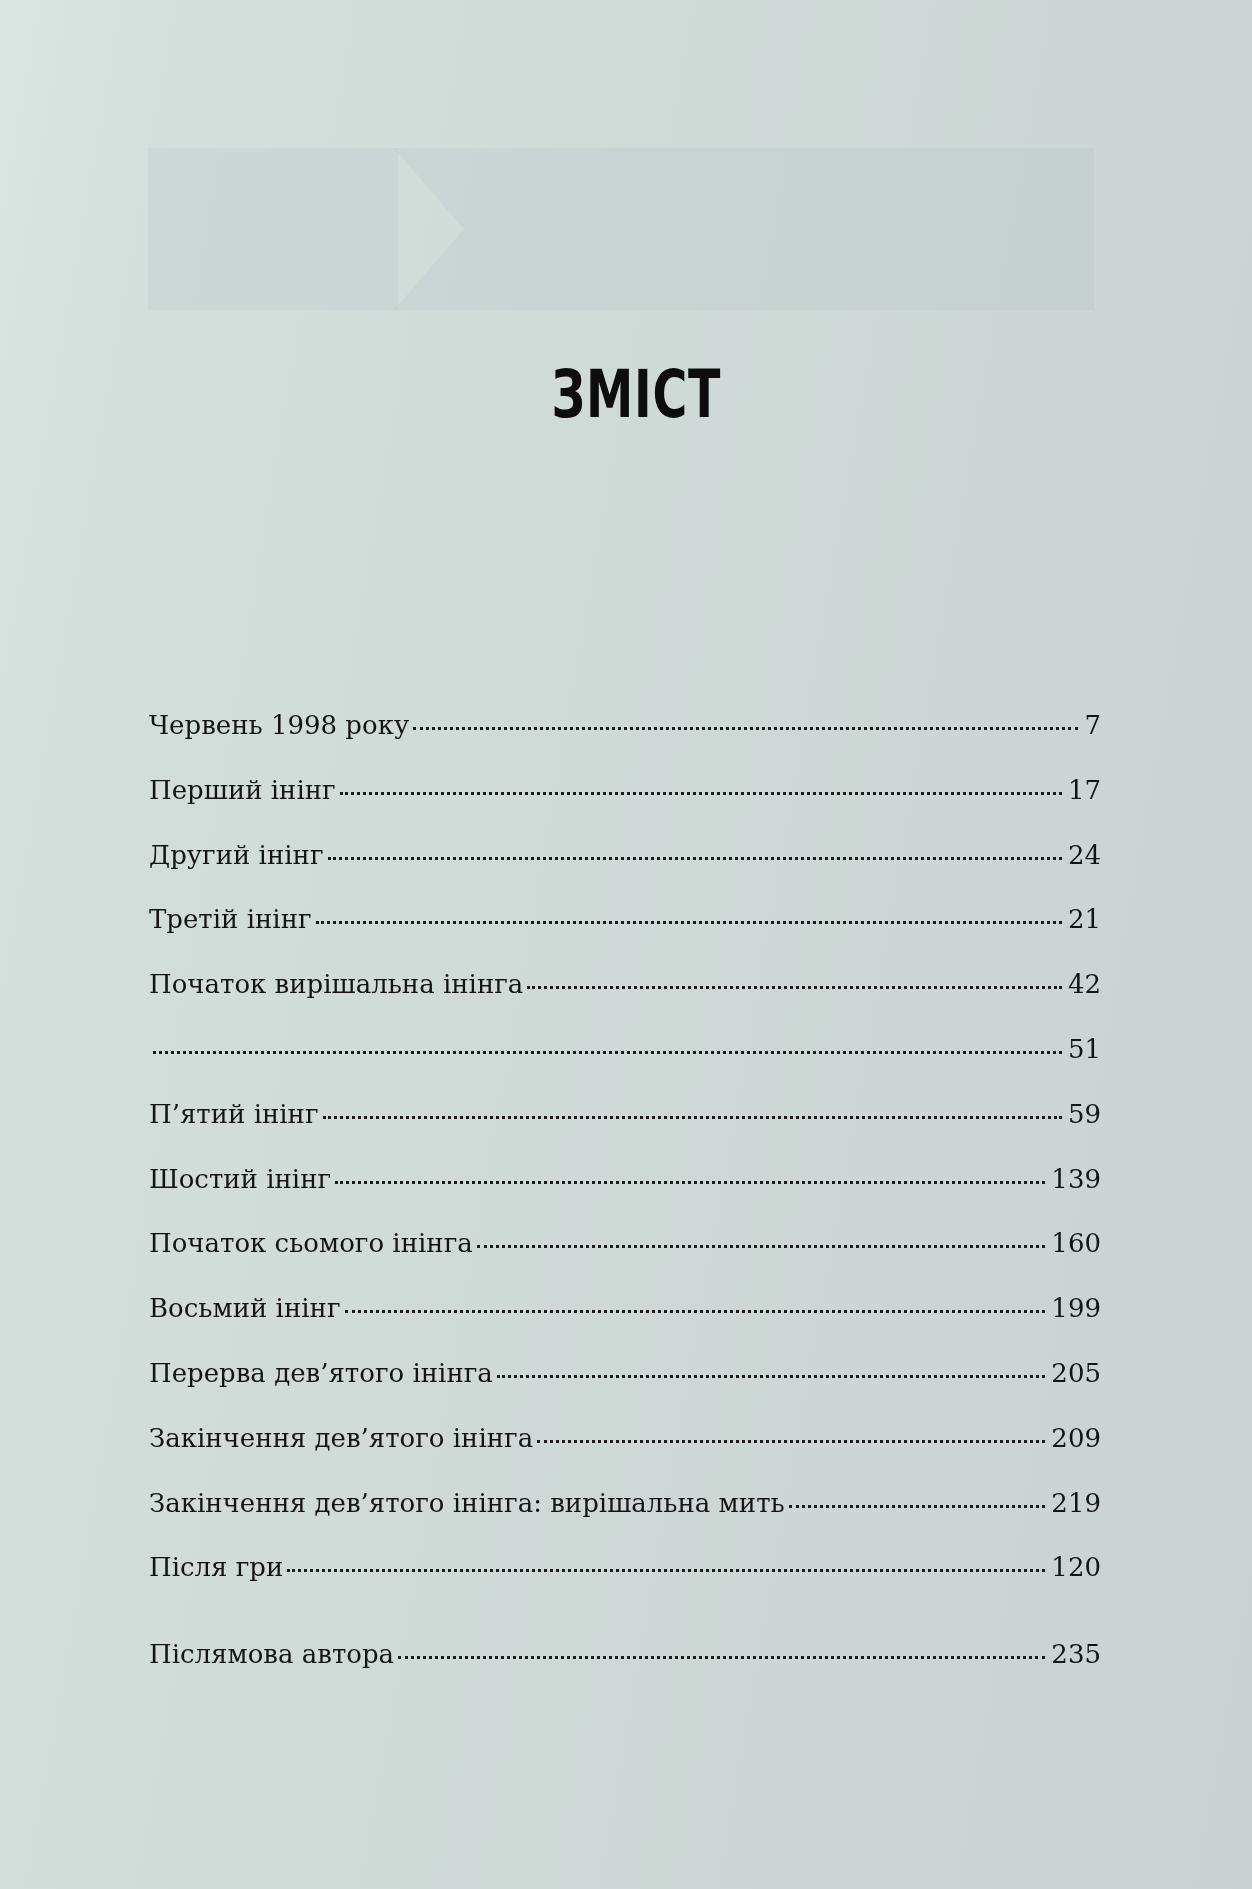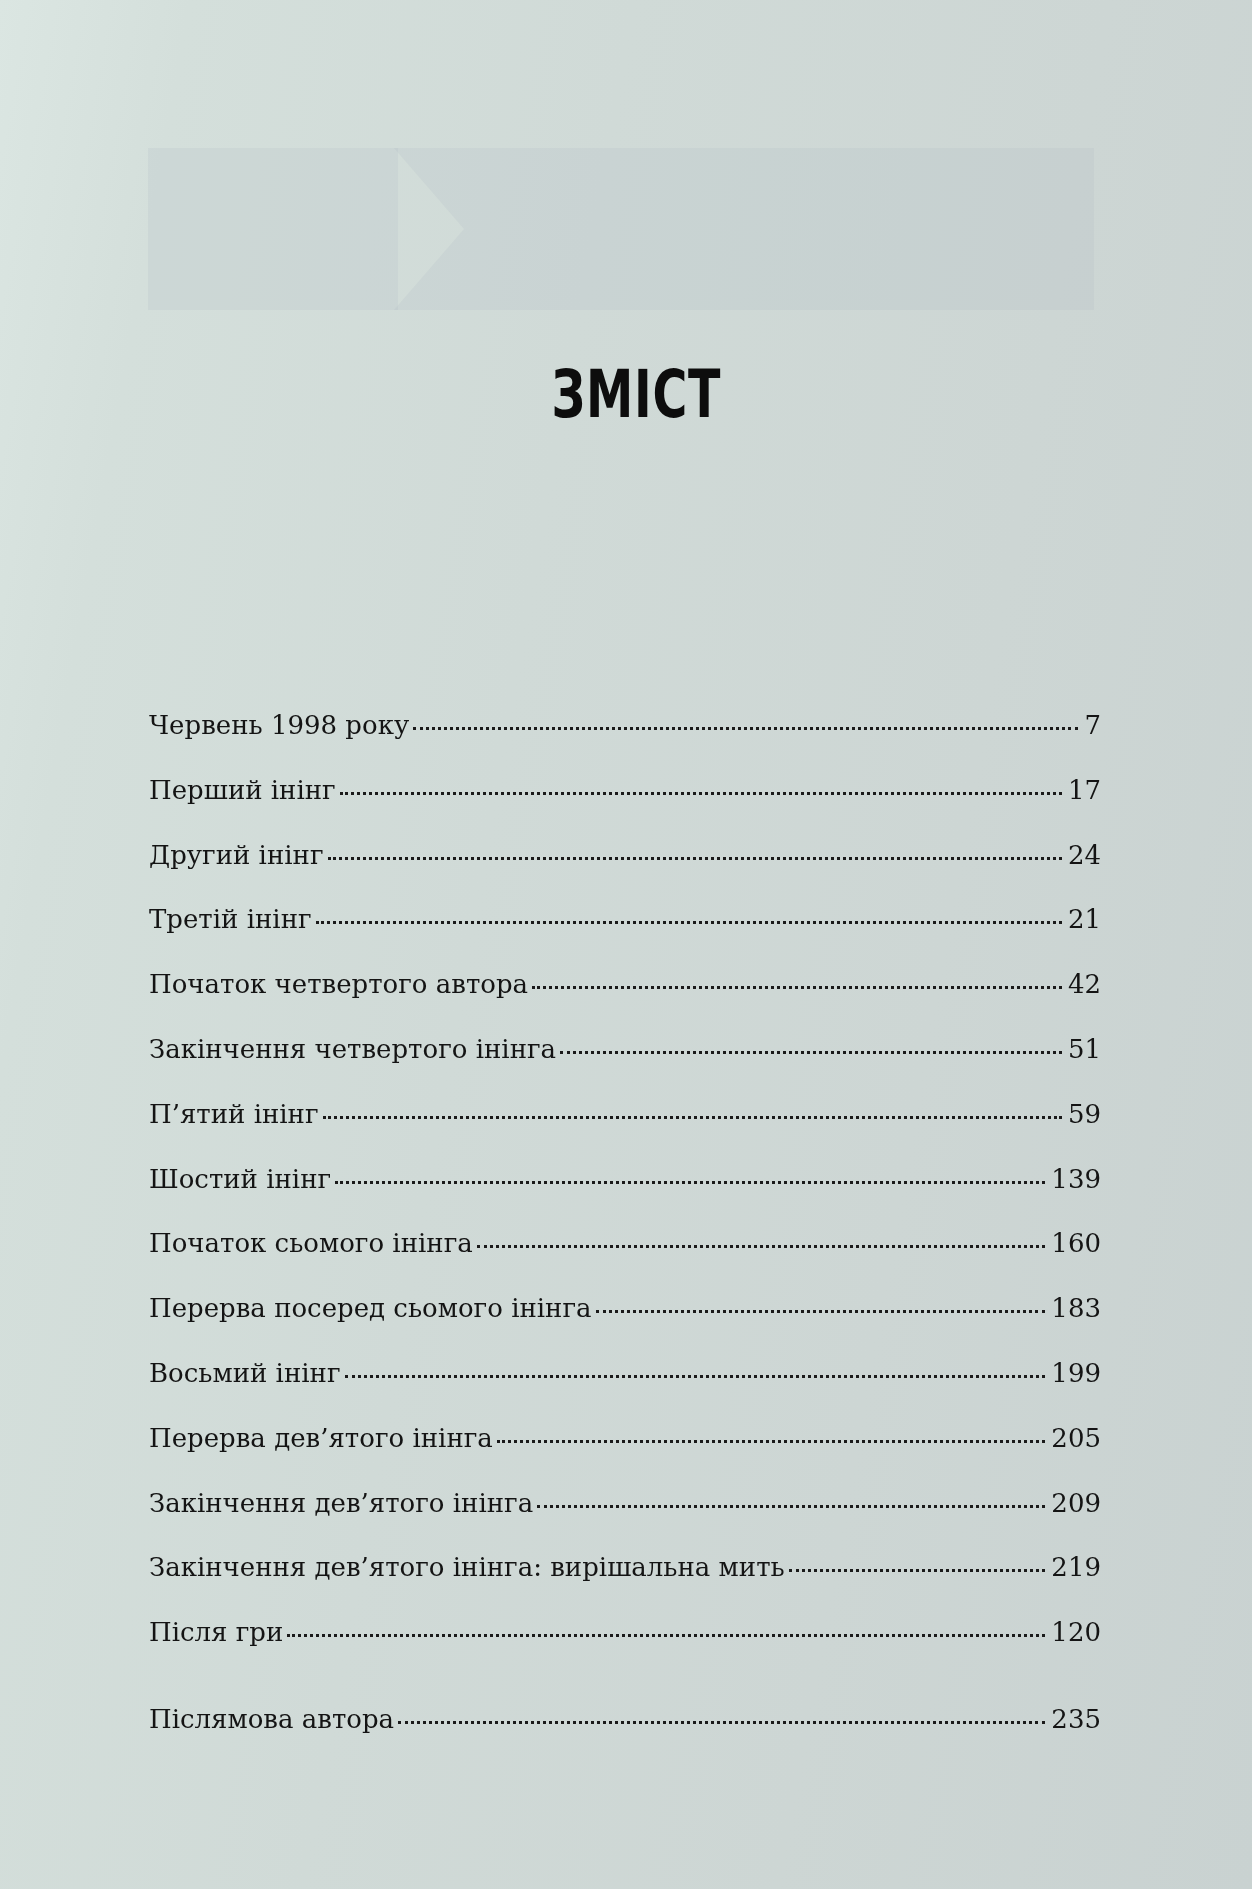--- a/index.html
+++ b/index.html
@@ -105,48 +105,42 @@
       <span class="toc-label">Другий інінг</span>
       <span class="toc-dots"></span>
       <span class="toc-page">24</span>
     </li>
     <li class="toc-row">
       <span class="toc-label">Третій інінг</span>
       <span class="toc-dots"></span>
       <span class="toc-page">21</span>
     </li>
     <li class="toc-row">
-      <span class="toc-label">Початок четвертого автора</span>
+      <span class="toc-label">Початок вирішальна інінга</span>
       <span class="toc-dots"></span>
       <span class="toc-page">42</span>
     </li>
     <li class="toc-row">
-      <span class="toc-label">Закінчення четвертого інінга</span>
       <span class="toc-dots"></span>
       <span class="toc-page">51</span>
     </li>
     <li class="toc-row">
       <span class="toc-label">П’ятий інінг</span>
       <span class="toc-dots"></span>
       <span class="toc-page">59</span>
     </li>
     <li class="toc-row">
       <span class="toc-label">Шостий інінг</span>
       <span class="toc-dots"></span>
       <span class="toc-page">139</span>
     </li>
     <li class="toc-row">
       <span class="toc-label">Початок сьомого інінга</span>
       <span class="toc-dots"></span>
       <span class="toc-page">160</span>
-    </li>
-    <li class="toc-row">
-      <span class="toc-label">Перерва посеред сьомого інінга</span>
-      <span class="toc-dots"></span>
-      <span class="toc-page">183</span>
     </li>
     <li class="toc-row">
       <span class="toc-label">Восьмий інінг</span>
       <span class="toc-dots"></span>
       <span class="toc-page">199</span>
     </li>
     <li class="toc-row">
       <span class="toc-label">Перерва дев’ятого інінга</span>
       <span class="toc-dots"></span>
       <span class="toc-page">205</span>

